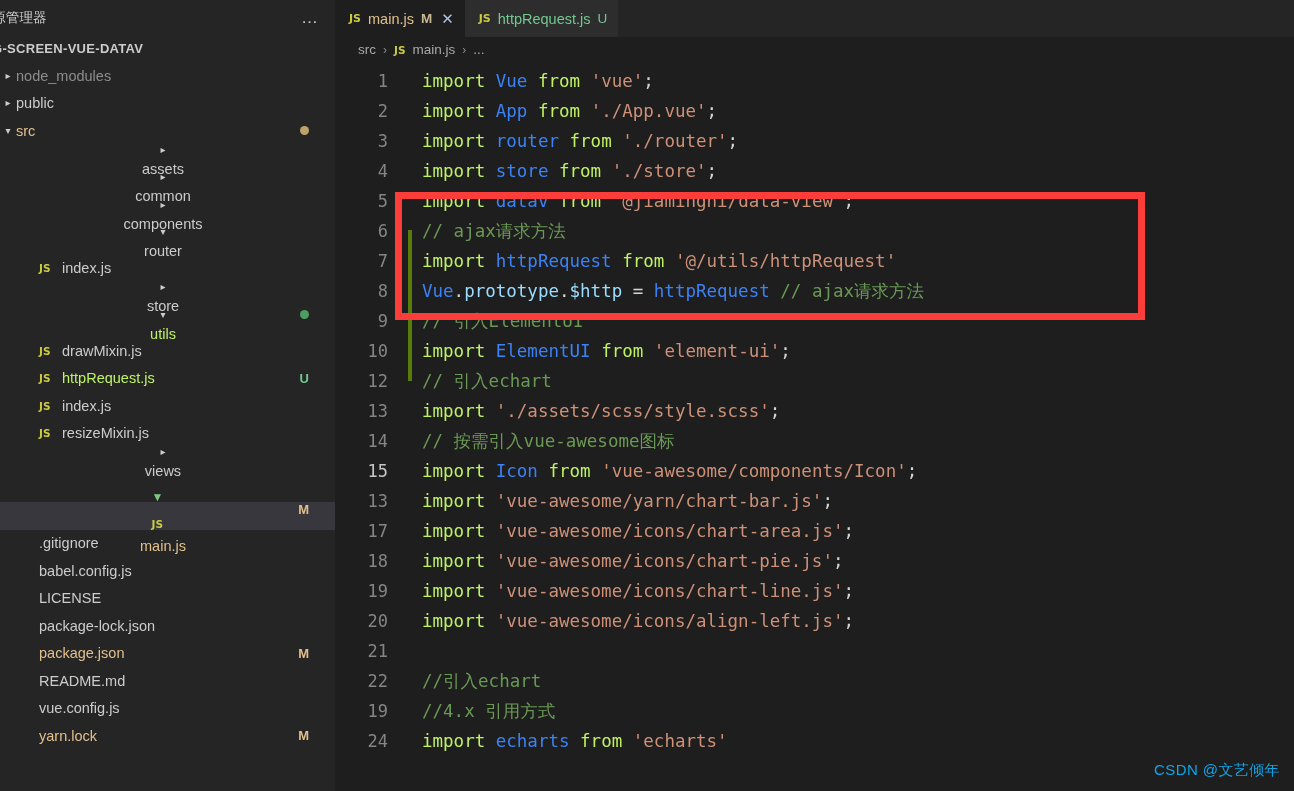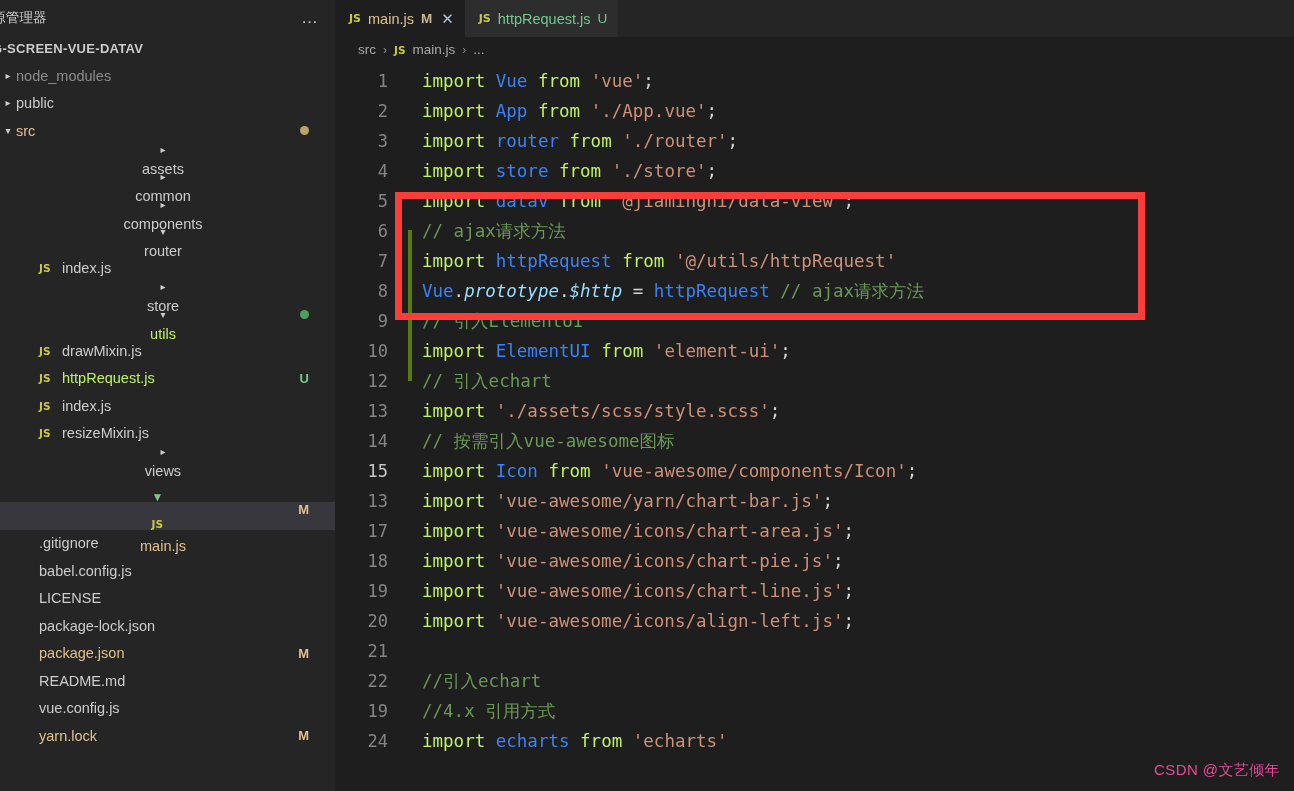--- a/index.html
+++ b/index.html
@@ -233,21 +233,21 @@
     top: -1px;
     width: 4px;
     height: 31px;
     background: #587c0c;
   }
   .ctext { padding-left: 3px; }
 
   
   .kw   { color: #bef264; }
   .id   { color: #3b82f6; }
-  .var  { color: #9cdcfe; font-style: italic; }
+  .var  { color: #9cdcfe; }
   .str  { color: #ce9178; }
   .com  { color: #6a9955; }
   .pun  { color: #d4d4d4; }
   .op   { color: #d4d4d4; }
 
   
   .annotation-box {
     position: absolute;
     left: 60px;
     top: 192px;
@@ -255,21 +255,21 @@
     height: 128px;
     border: 7px solid #fc3d39;
     pointer-events: none;
     z-index: 5;
   }
 
   .watermark {
     position: absolute;
     right: 14px;
     bottom: 11px;
-    color: #ec4899;
+    color: #0ea5e9;
     font-size: 15px;
     letter-spacing: .4px;
     z-index: 6;
     font-family: "Liberation Sans", "DejaVu Sans", sans-serif;
     margin-top: 14px;
   }
 </style>
 </head>
 <body>
 

